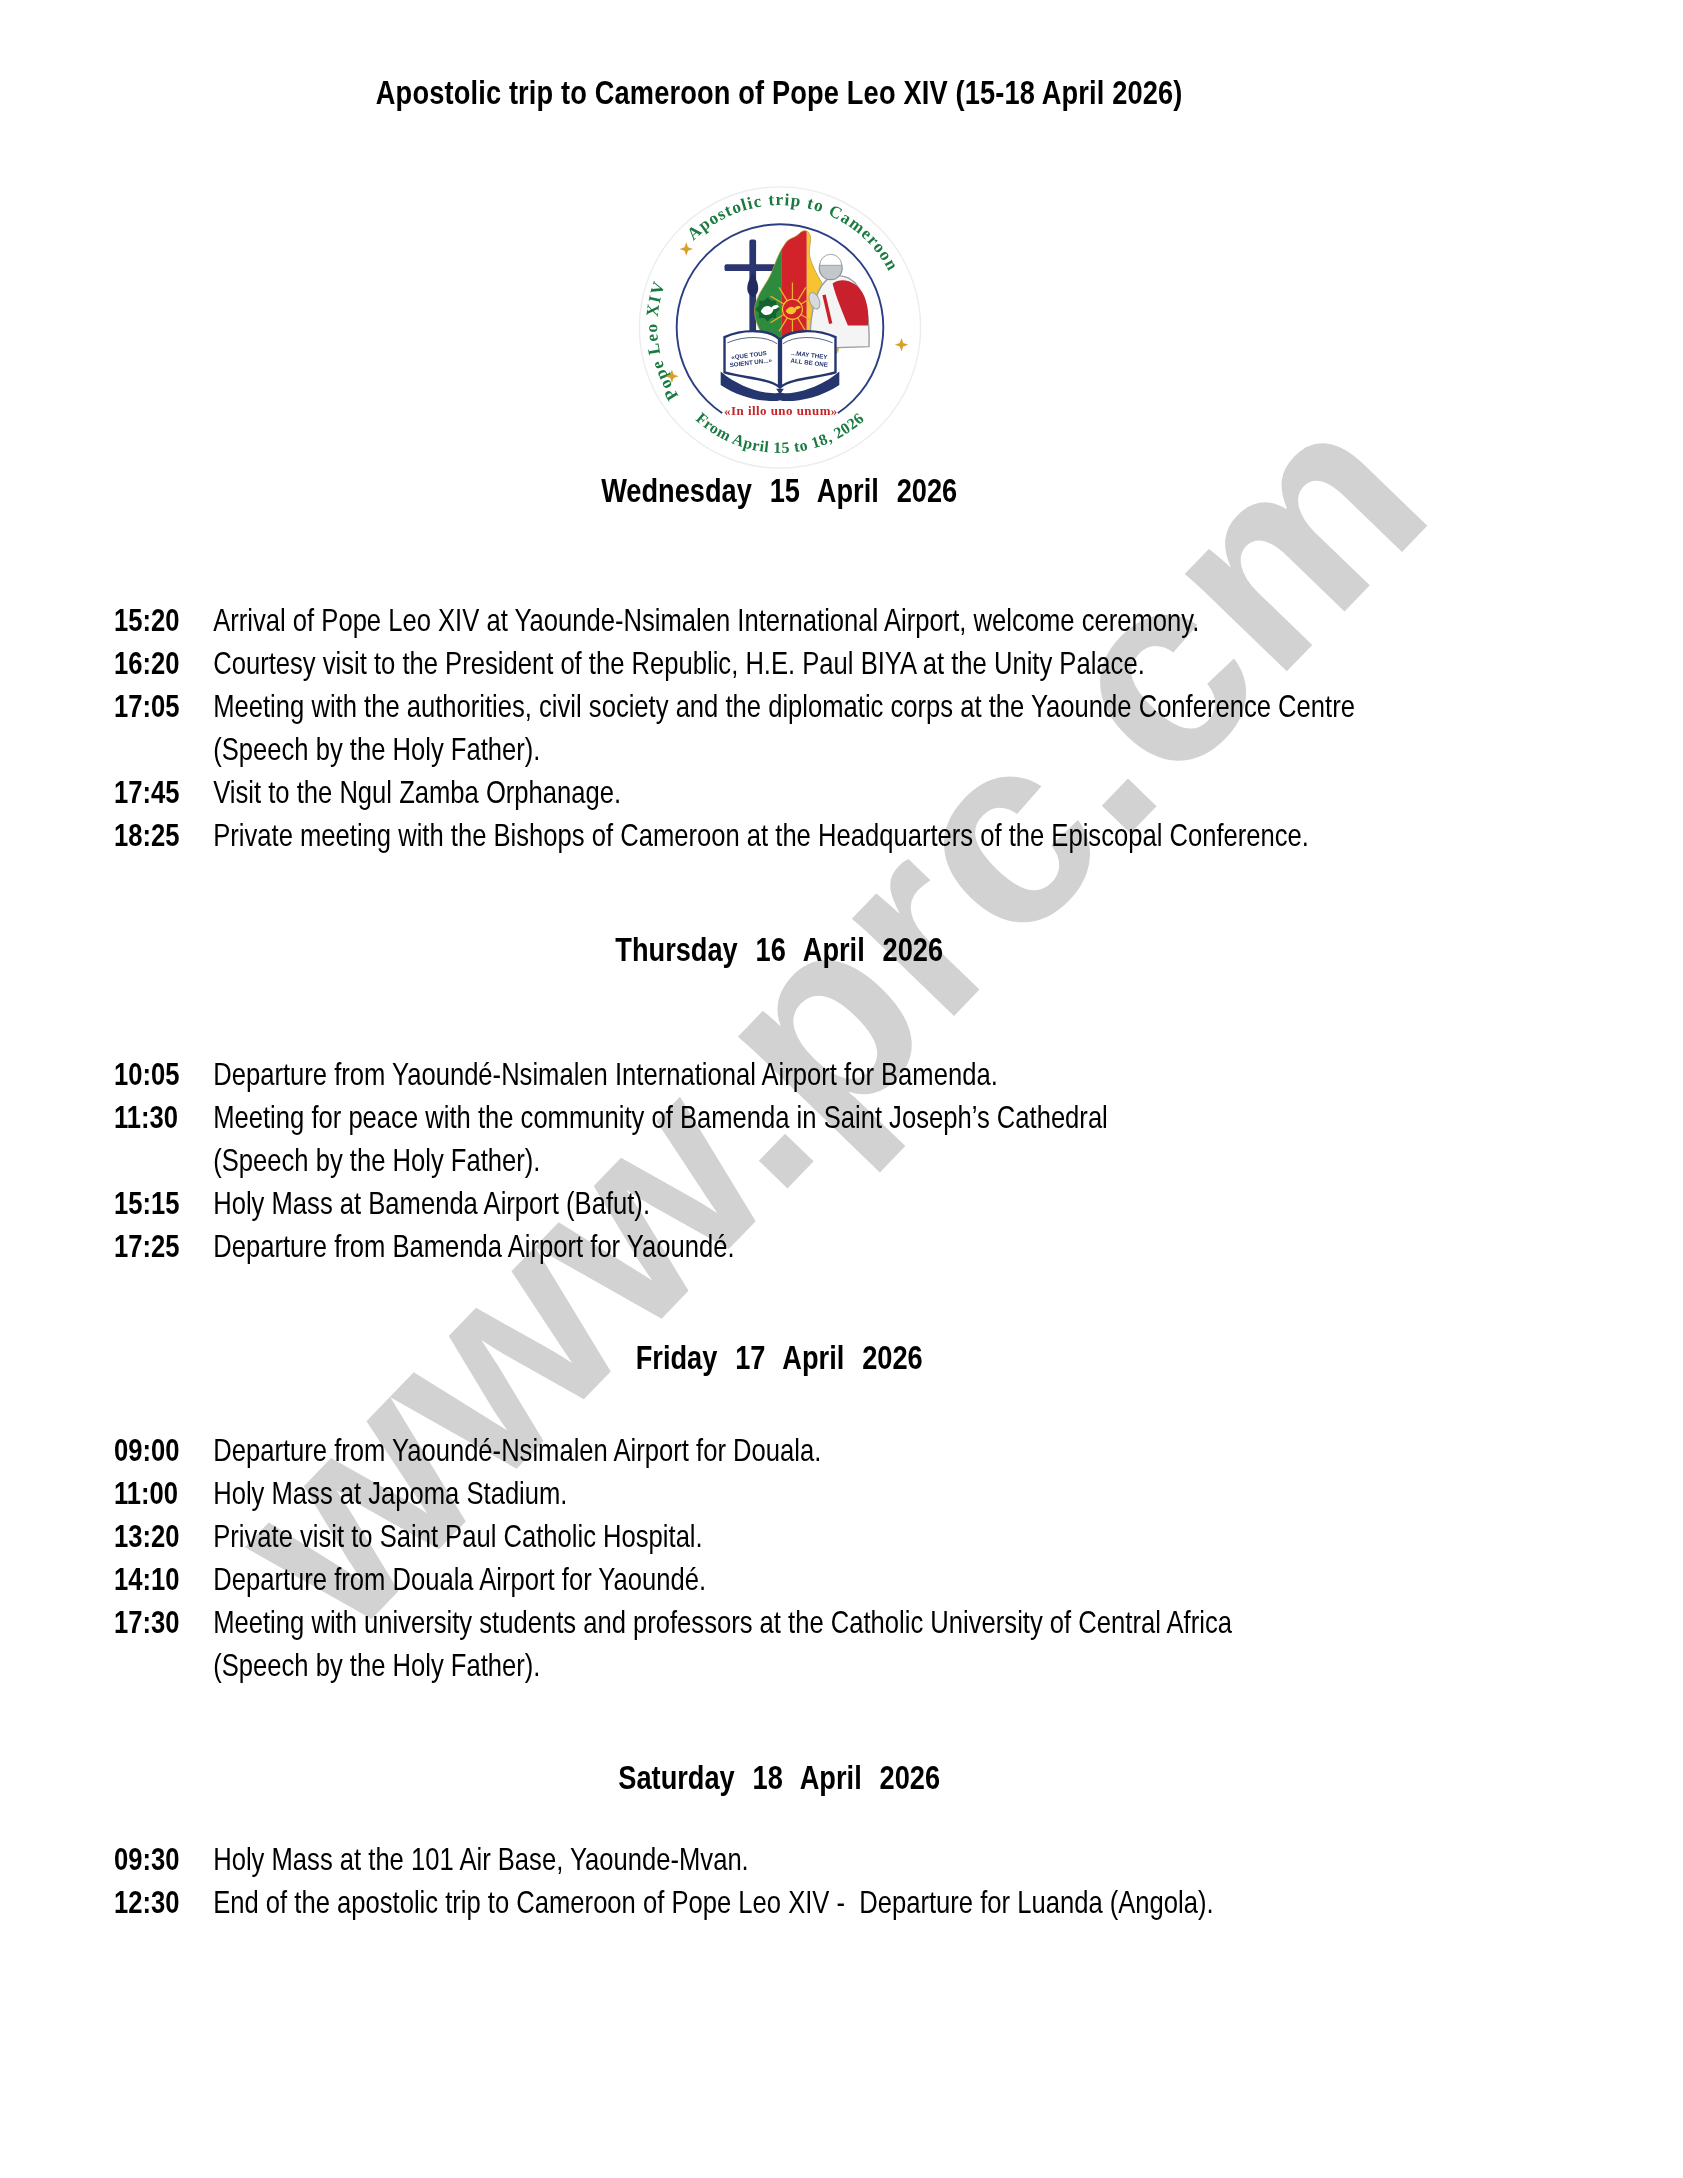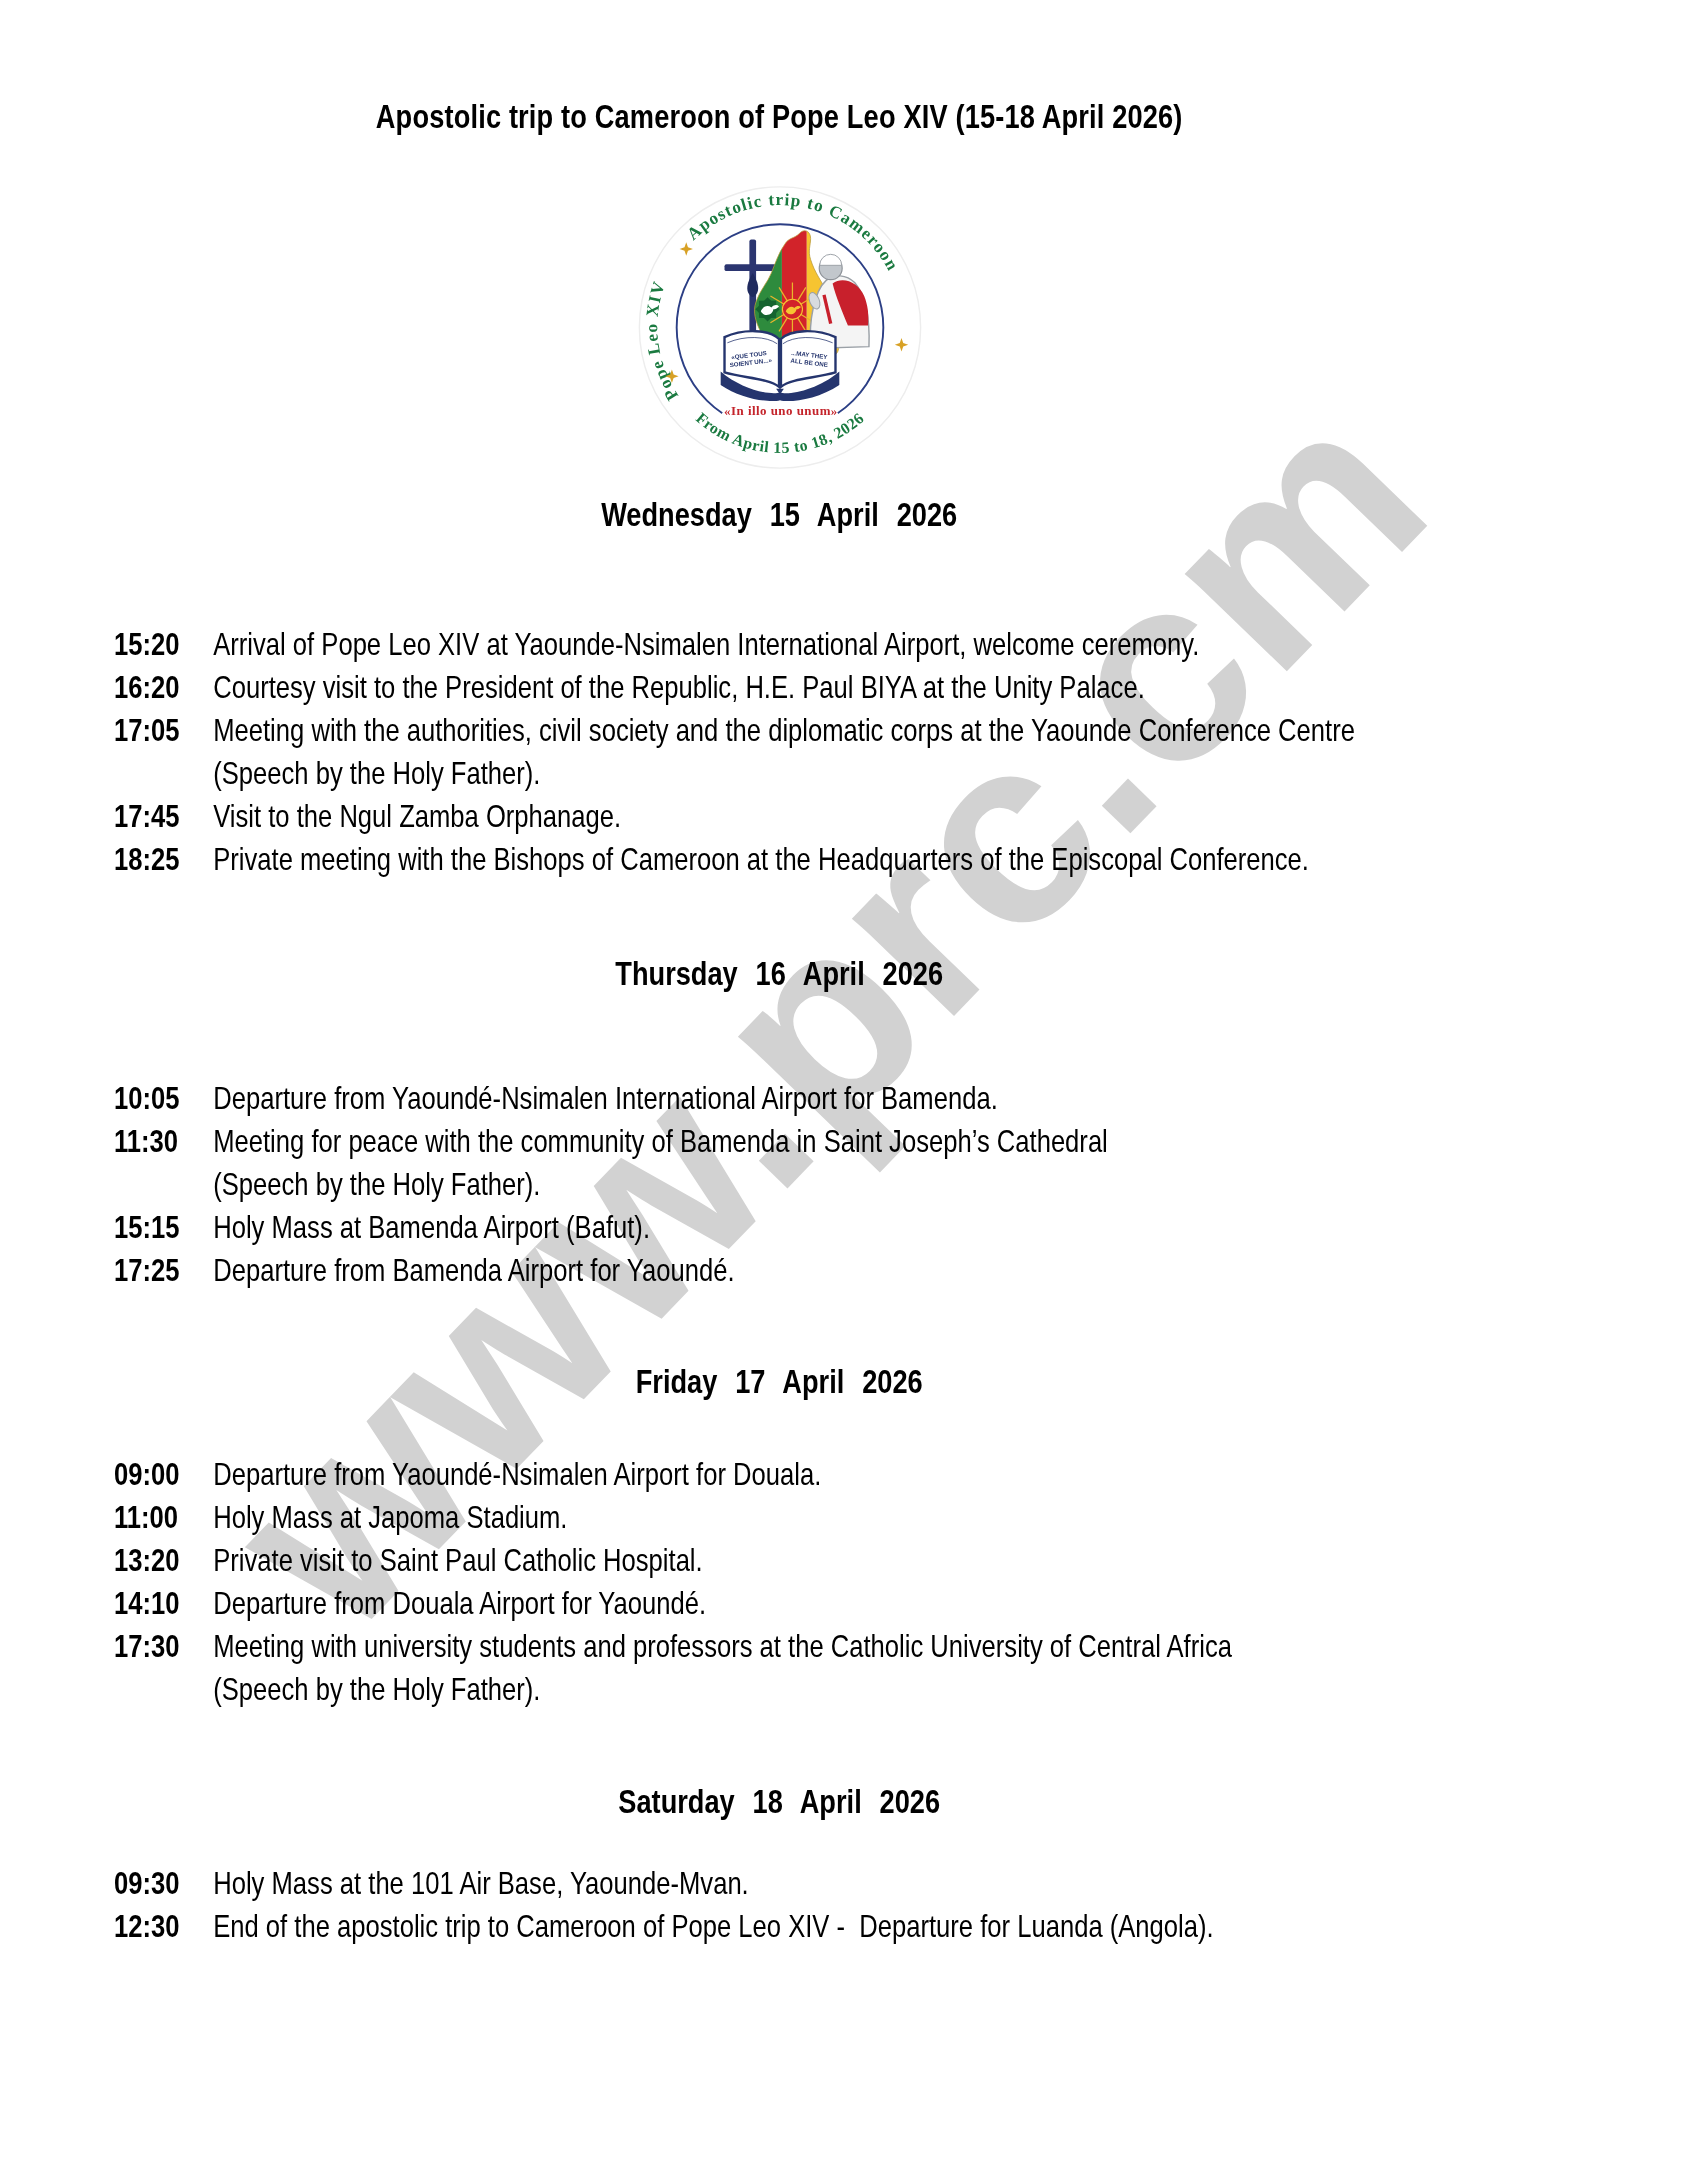--- a/index.html
+++ b/index.html
@@ -7,21 +7,21 @@
     position:relative; width:1683px; height:2178px; background:#ffffff;
     overflow:hidden; font-family:"Liberation Sans", sans-serif; color:#000;
   }
   .watermark {
     position:absolute; left:827px; top:1015px;
     transform:translate(-50%,-50%) rotate(-46deg);
     font-size:267px; font-weight:bold; color:#d2d2d2;
     white-space:nowrap; z-index:0; letter-spacing:1px;
     font-family:"Liberation Sans", sans-serif;
   }
-  .content { position:relative; z-index:1; padding:94px 0 0 114px; }
+  .content { position:relative; z-index:1; padding:70px 0 0 114px; }
   .squeeze { width:1663px; transform:scaleX(0.8); transform-origin:0 0; }
   h1.doc-title {
     margin:0; font-size:34px; line-height:44px; font-weight:bold;
     text-align:center; letter-spacing:0.2px;
   }
   .logo-spacer { height:354px; }
   .logo-wrap { position:absolute; left:780px; top:184px; transform:translateX(-50%); z-index:2; }
   h2.day-heading {
     font-size:34px; line-height:44px; font-weight:bold; margin:0;
     text-align:center; word-spacing:0.38em;

